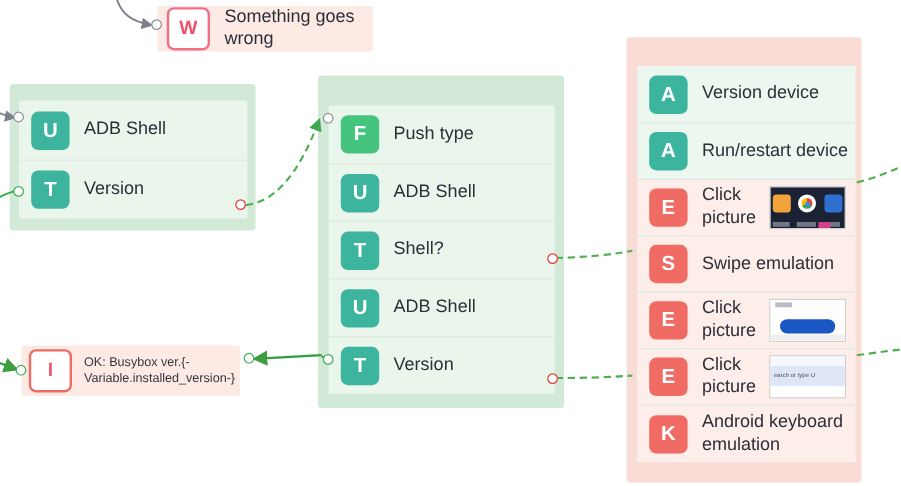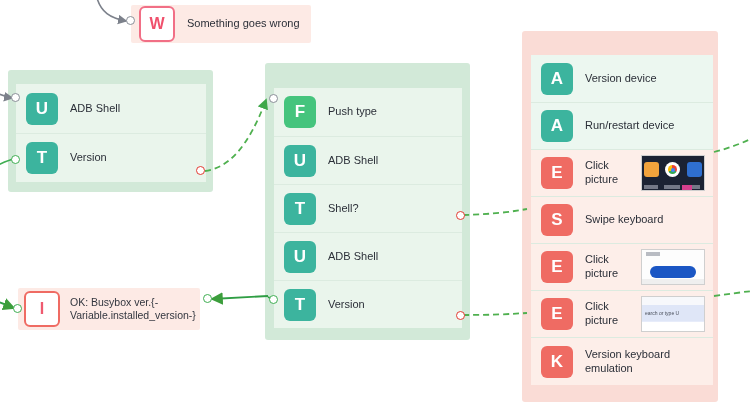--- a/index.html
+++ b/index.html
@@ -90,21 +90,21 @@
   }
   .badge.outline-pink {
     background: #ffffff;
     border: 2px solid #f16f86;
     color: #f0506c;
     font-size: 16px;
   }
 
   .rowlabel {
     margin-left: 12px;
-    font-size: 11px;
+    font-size: 15px;
     color: #2b2f38;
     line-height: 1.25;
     font-family: "Liberation Sans", sans-serif;
   }
   .rowlabel.small {
     font-size: 10.5px;
     line-height: 1.2;
     color: #32363f;
   }
 
@@ -320,21 +320,21 @@
           <div class="lbl l1"></div>
           <div class="lbl l2"></div>
           <div class="lbl l3"></div>
           <div class="pinkbar"></div>
         </div>
       </div>
     </div>
 
     <div class="row rosebg" style="height:47px;">
       <div class="badge red">S</div>
-      <div class="rowlabel">Swipe keyboard</div>
+      <div class="rowlabel">Swipe emulation</div>
     </div>
 
     <div class="row rosebg" style="height:47px;">
       <div class="badge red">E</div>
       <div class="rowlabel" style="white-space:pre-line;">Click
 picture</div>
       <div class="thumb">
         <div class="thumb-inner th-btn">
           <div class="titlebar"></div>
           <div class="bluebtn"></div>
@@ -353,18 +353,18 @@
           <div class="bar">
             <span class="txt">earch or type U</span>
           </div>
           <div class="bot"></div>
         </div>
       </div>
     </div>
 
     <div class="row rosebg" style="height:48px;">
       <div class="badge red">K</div>
-      <div class="rowlabel" style="white-space:pre-line;">Version keyboard
+      <div class="rowlabel" style="white-space:pre-line;">Android keyboard
 emulation</div>
     </div>
   </div>
 
 </div>
 
 </body></html>

